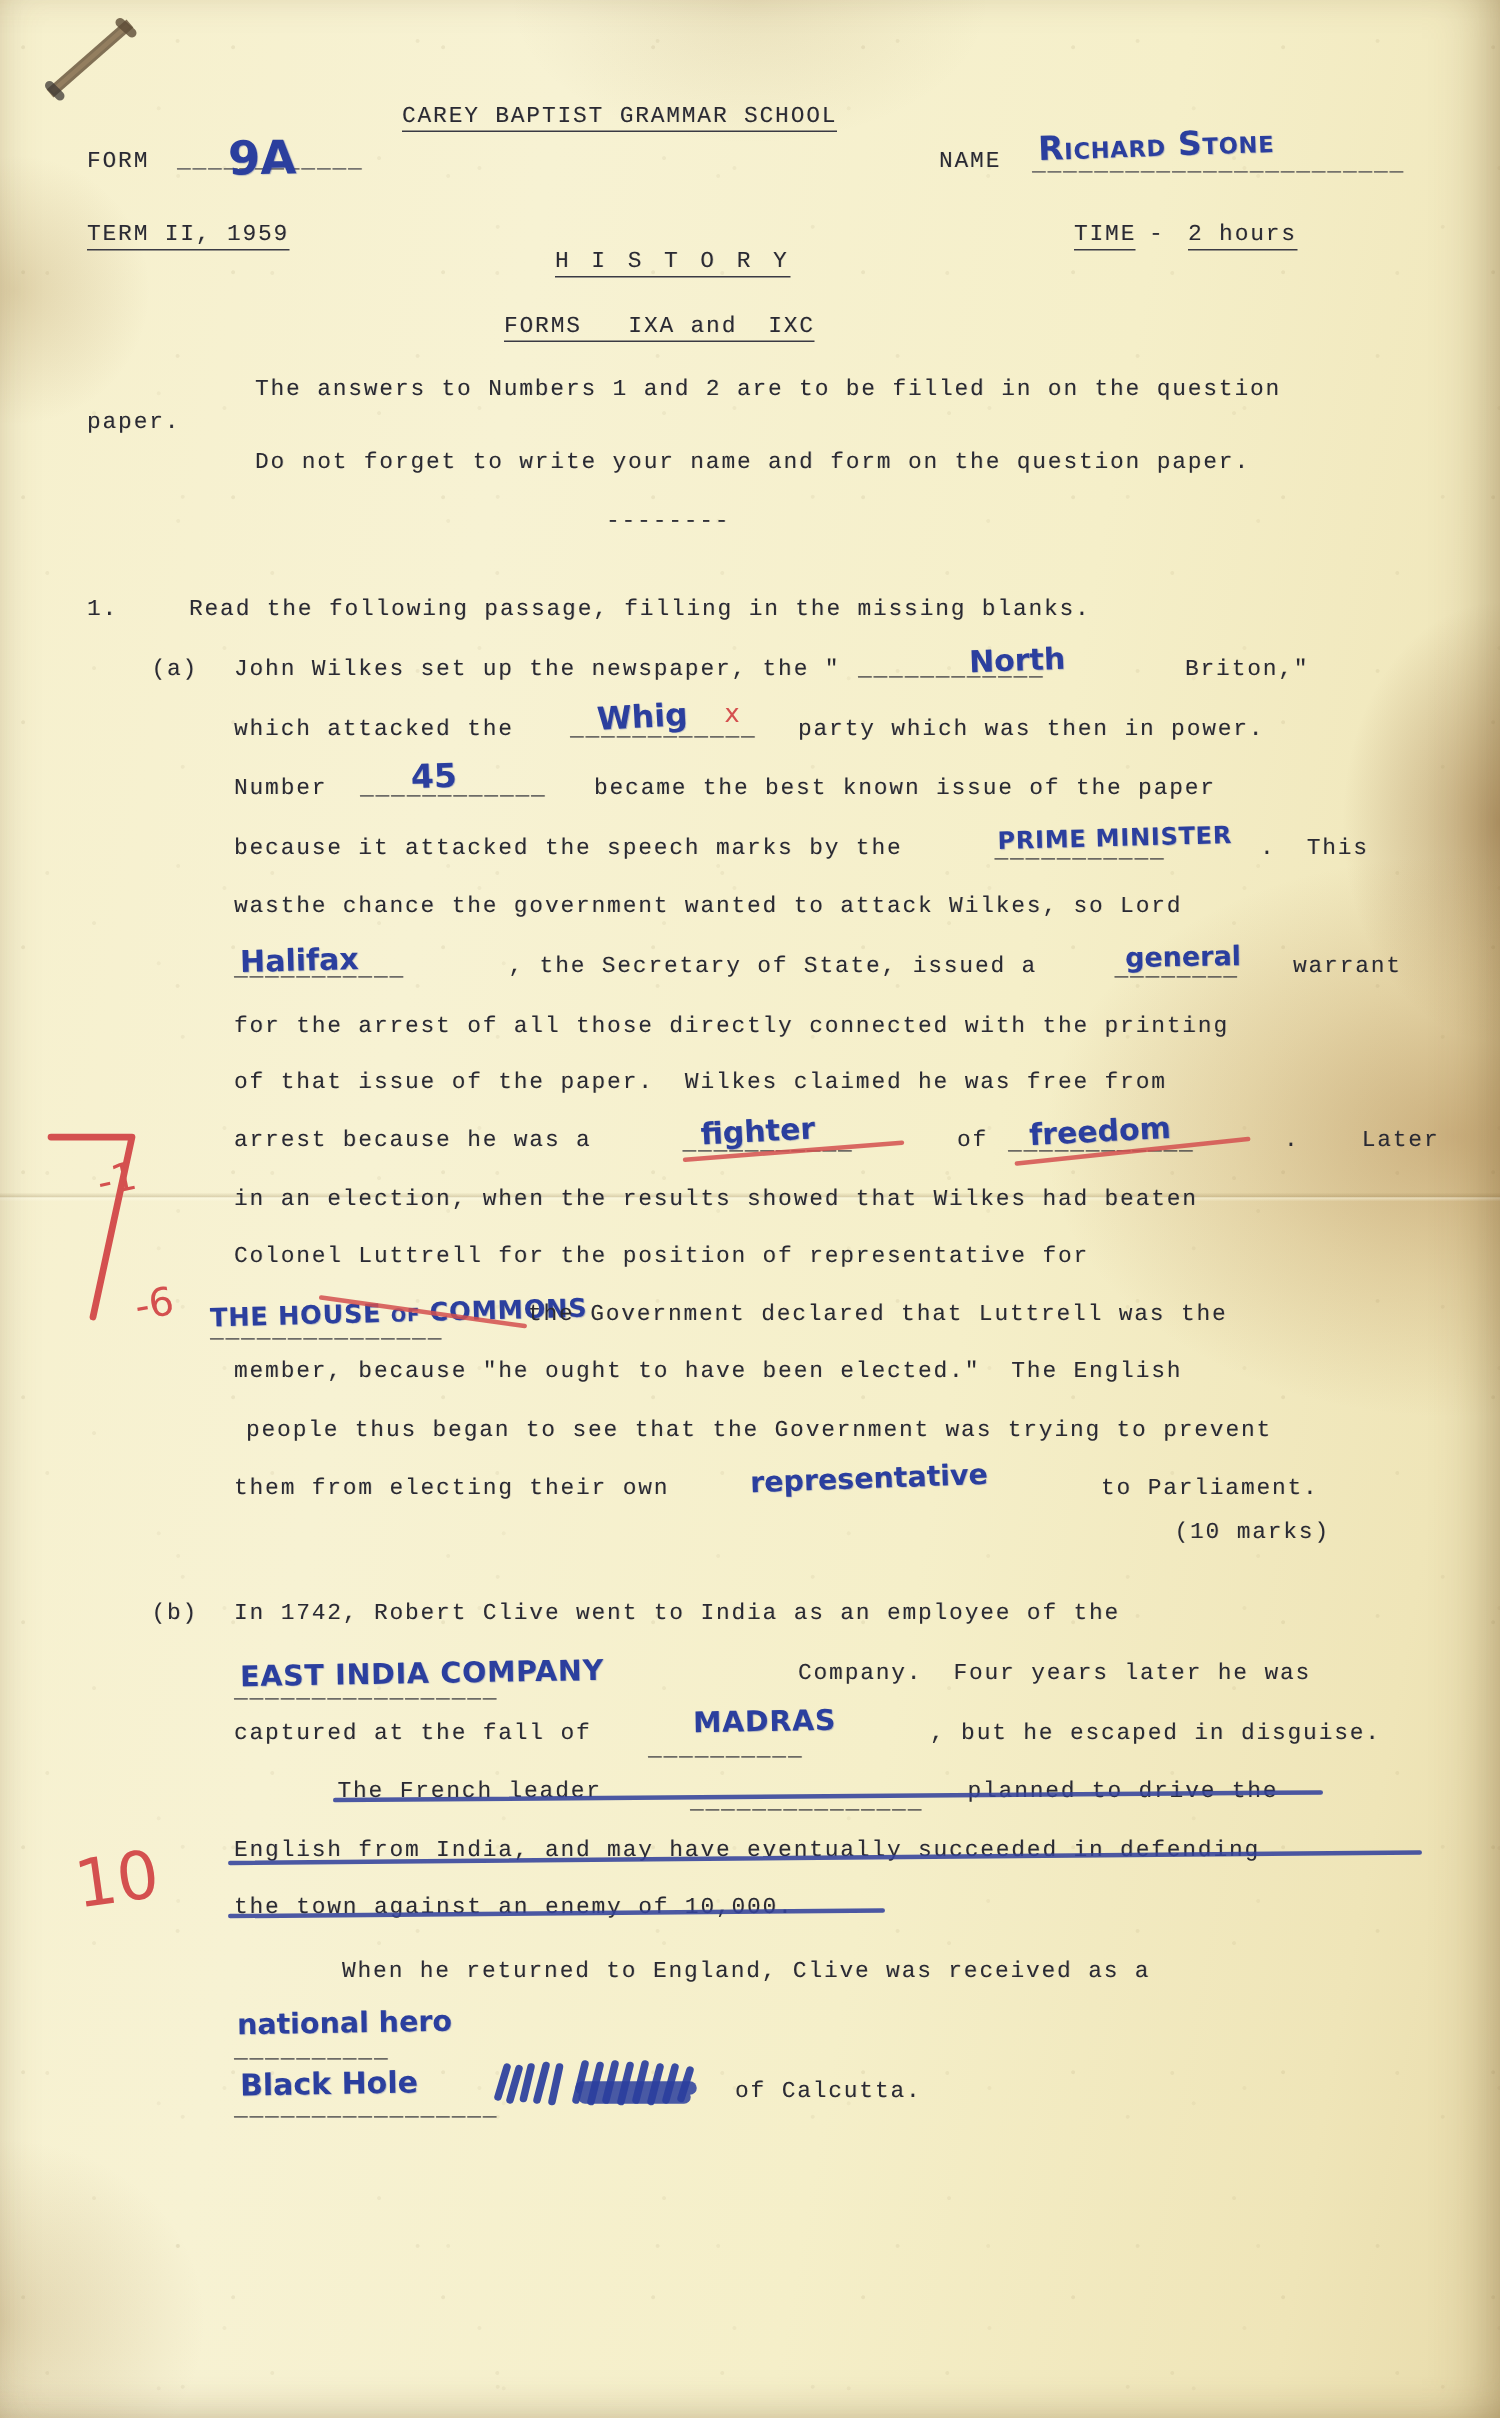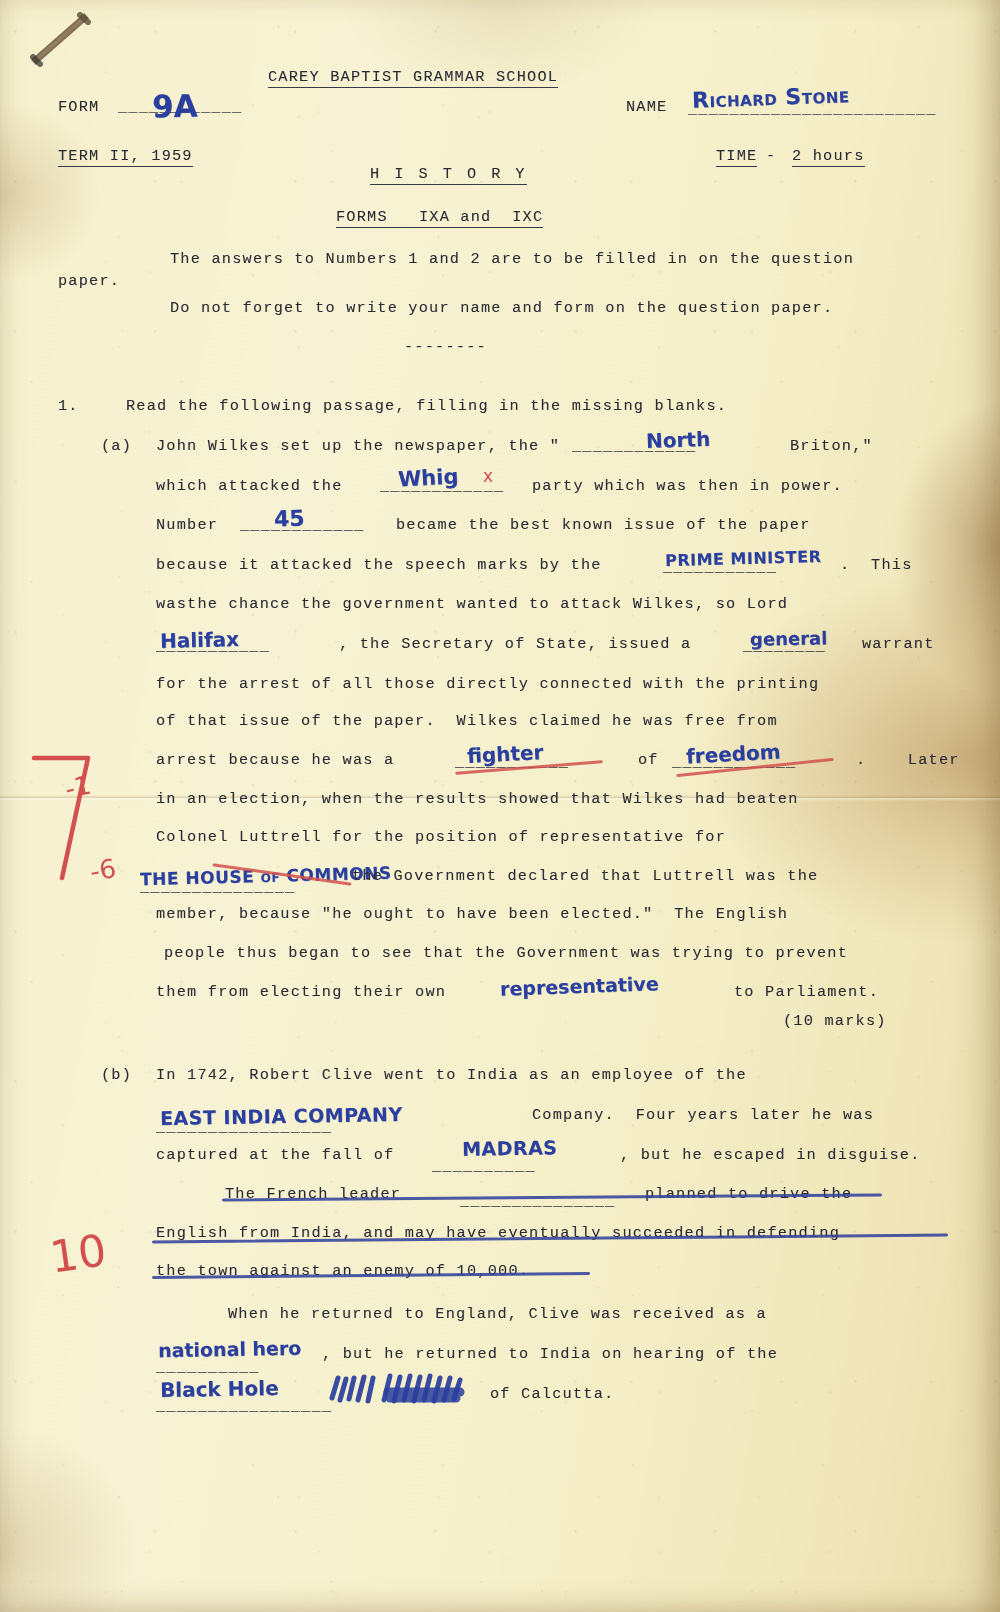--- a/index.html
+++ b/index.html
@@ -233,21 +233,20 @@
   <div class="typed" style="left:156px; top:1224px;">English from India, and may have eventually succeeded in defending</div>
   <div class="bluestrike" style="left:152px; top:1237px; width:796px; height:2.8px; transform:rotate(-0.5deg);"></div>
 
   <div class="typed" style="left:156px; top:1262px;">the town against an enemy of 10,000.</div>
   <div class="bluestrike" style="left:152px; top:1274px; width:438px; height:2.8px; transform:rotate(-0.5deg);"></div>
 
   <div class="typed" style="left:228px; top:1305px;">When he returned to England, Clive was received as a</div>
 
   <div class="typed dash" style="left:156px; top:1358px;">__________</div>
   <div class="hand" style="left:158px; top:1338px; font-size:19px; transform:rotate(-1deg);">national hero</div>
-  <div class="typed" style="left:322px; top:1345px;">, but he returned to India on hearing of the</div>
 
   <div class="typed dash" style="left:156px; top:1397px;">_________________</div>
   <div class="hand" style="left:160px; top:1377px; font-size:20px; transform:rotate(-1deg);">Black Hole</div>
   <svg style="position:absolute; left:328px; top:1372px; width:160px; height:34px;" viewBox="0 0 160 34">
     <g stroke="#2b3f9e" stroke-width="5" stroke-linecap="round" opacity=".92">
       <path d="M4 26 L10 6"></path>
         <path d="M12 28 L18 7"></path>
         <path d="M21 27 L26 6"></path>
       <path d="M30 28 L36 5"></path>
         <path d="M40 29 L45 6"></path>

